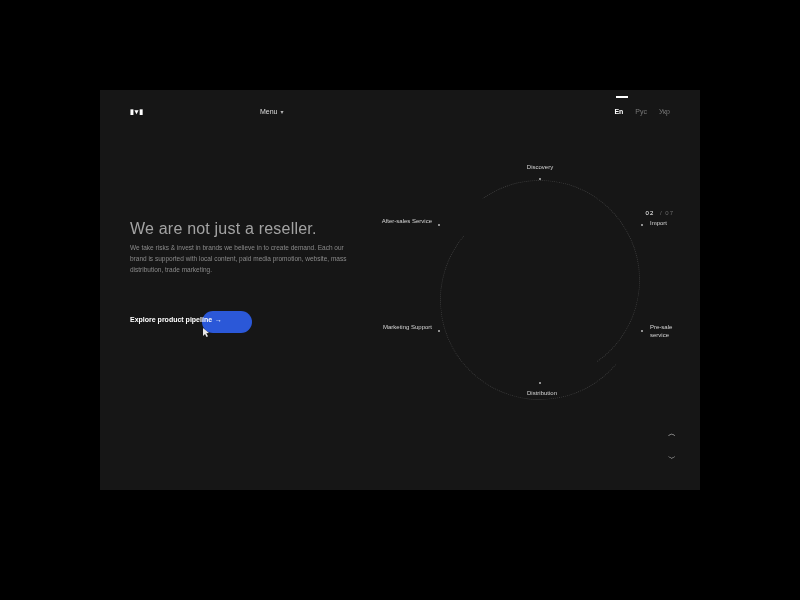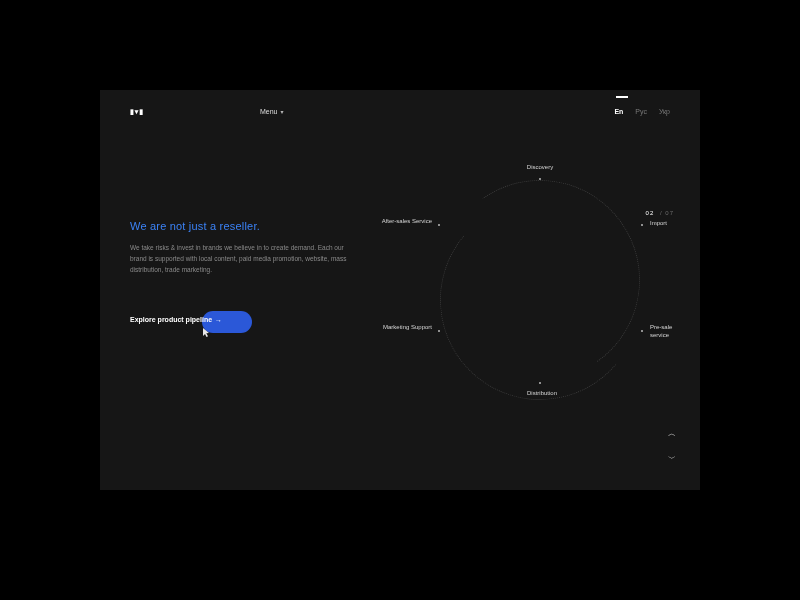--- a/index.html
+++ b/index.html
@@ -8,21 +8,21 @@
   
   .header { position: absolute; top: 18px; left: 0; right: 0; height: 20px; }
   .logo { position: absolute; left: 30px; top: 0; font-size: 7px; letter-spacing: 1px; color: #fff; font-weight: 700; }
   .menu { position: absolute; left: 160px; top: 0; font-size: 7px; color: #ddd; cursor: pointer; }
   .menu .caret { display: inline-block; margin-left: 3px; font-size: 6px; opacity: .8; }
   .langs { position: absolute; right: 30px; top: 0; font-size: 7px; color: #7a7a7a; }
   .langs span { margin-left: 10px; cursor: pointer; }
   .langs .active { color: #fff; font-weight: 600; }
   .lang-indicator { position: absolute; right: 72px; top: -12px; width: 12px; height: 2px; background: #fff; }
   
-  .heading { position: absolute; left: 30px; top: 130px; font-size: 11px; font-weight: 500; letter-spacing: .2px; color: #3b82f6; }
+  .heading { position: absolute; left: 30px; top: 130px; font-size: 16px; font-weight: 500; letter-spacing: .2px; color: #a3a3a3; }
   .body { position: absolute; left: 30px; top: 152px; width: 230px; font-size: 6.5px; line-height: 1.7; color: #8a8a8a; }
   .cta-wrap { position: absolute; left: 30px; top: 224px; height: 22px; }
   .cta-pill { position: absolute; left: 72px; top: -3px; width: 50px; height: 22px; border-radius: 11px; background: #2b58d8; }
   .cta-text { position: absolute; left: 0; top: 2px; font-size: 7px; font-weight: 600; color: #fff; white-space: nowrap; }
   .cta-text .arrow { margin-left: 3px; }
   .cursor { position: absolute; left: 103px; top: 238px; font-size: 8px; color: #e8e8e8; pointer-events: none; }
   
   .counter { position: absolute; right: 26px; top: 120px; font-size: 6px; color: #fff; letter-spacing: 1px; }
   .counter .total { color: #6b6b6b; margin-left: 3px; }
   

